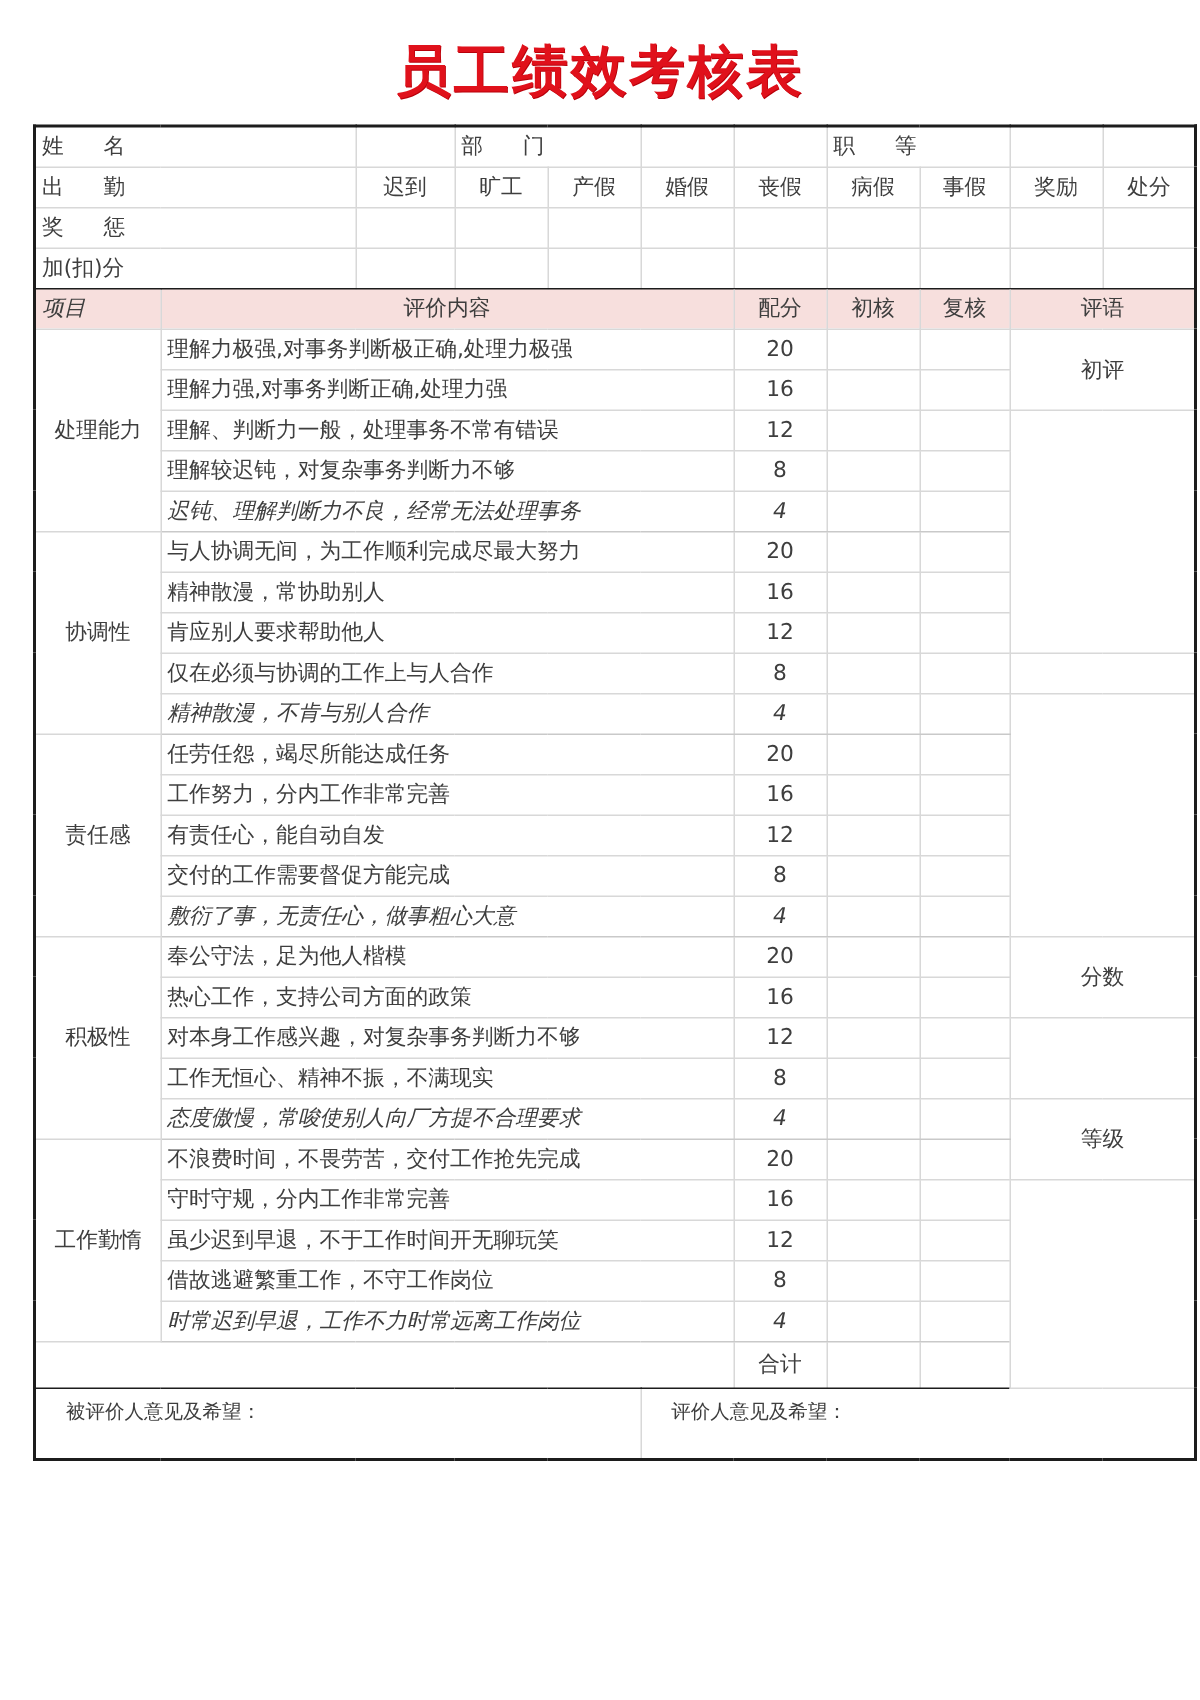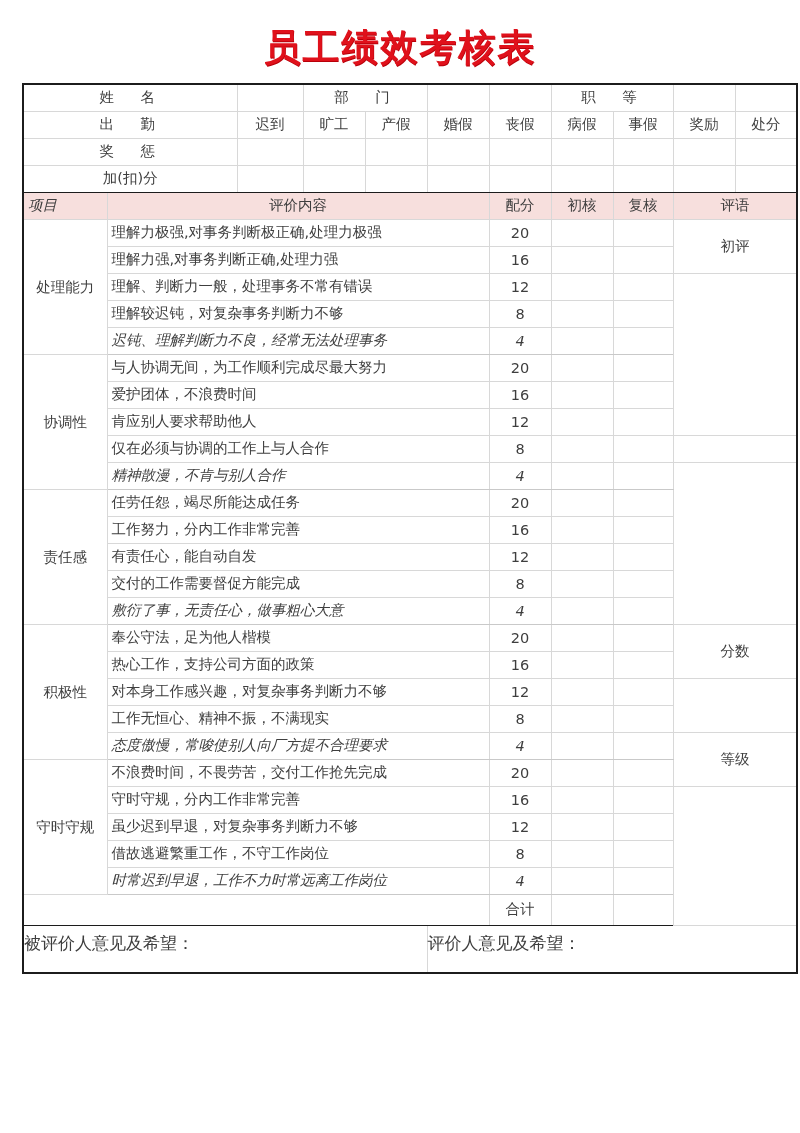--- a/index.html
+++ b/index.html
@@ -50,21 +50,20 @@
     height: 26px;
     vertical-align: middle;
     background: #ffffff;
   }
 
   
   .ctr { text-align: center; }
   .lft { text-align: left; padding-left: 8px; font-style: italic; }
 
   .hdr-label {
-    text-align: center;
     letter-spacing: 6px;
     padding-right: 0;
   }
 
   .thick-bottom { border-bottom: 1.5px solid #1c1c1c !important; }
 
   .band {
     background: #f7dfdd !important;
     font-size: 15px;
     color: #3a3a3a;
@@ -93,22 +92,22 @@
     margin-top: 36px;
   }
 
   .grp-sep { border-bottom: 1px solid #c9c9c9 !important; font-style: italic; }
 
   .total-row td { height: 30px; }
 
   .opinion td {
     height: 40px;
     text-align: left;
-    padding-left: 0;
-    font-size: 17px;
+    padding-left: 20px;
+    font-size: 13px;
     vertical-align: top;
     padding-top: 6px;
   }
 </style>
 </head>
 <body>
 
 <div class="page">
 
   <div class="title">员工绩效考核表</div>
@@ -223,21 +222,21 @@
       </tr>
 
       <tr>
         <td class="catcell" rowspan="5">协调性</td>
         <td class="desc" colspan="5">与人协调无间，为工作顺利完成尽最大努力</td>
         <td class="score">20</td>
         <td class="ctr"></td>
         <td class="ctr"></td>
       </tr>
       <tr>
-        <td class="desc" colspan="5">爱护团体，不浪费时间</td>
+        <td class="desc" colspan="5">精神散漫，常协助别人</td>
         <td class="score">16</td>
         <td class="ctr"></td>
         <td class="ctr"></td>
       </tr>
       <tr>
         <td class="desc" colspan="5">肯应别人要求帮助他人</td>
         <td class="score">12</td>
         <td class="ctr"></td>
         <td class="ctr"></td>
         <td class="remark" colspan="2" rowspan="2">复评</td>
@@ -317,35 +316,35 @@
       </tr>
       <tr>
         <td class="desc grp-sep" colspan="5">态度傲慢，常唆使别人向厂方提不合理要求</td>
         <td class="score grp-sep">4</td>
         <td class="ctr grp-sep"></td>
         <td class="ctr grp-sep"></td>
         <td class="remark" colspan="2" rowspan="2">等级</td>
       </tr>
 
       <tr>
-        <td class="catcell" rowspan="5">守时守规</td>
+        <td class="catcell" rowspan="5">工作勤惰</td>
         <td class="desc" colspan="5">不浪费时间，不畏劳苦，交付工作抢先完成</td>
         <td class="score">20</td>
         <td class="ctr"></td>
         <td class="ctr"></td>
       </tr>
       <tr>
         <td class="desc" colspan="5">守时守规，分内工作非常完善</td>
         <td class="score">16</td>
         <td class="ctr"></td>
         <td class="ctr"></td>
         <td class="remark" colspan="2" rowspan="5"></td>
       </tr>
       <tr>
-        <td class="desc" colspan="5">虽少迟到早退，对复杂事务判断力不够</td>
+        <td class="desc" colspan="5">虽少迟到早退，不于工作时间开无聊玩笑</td>
         <td class="score">12</td>
         <td class="ctr"></td>
         <td class="ctr"></td>
       </tr>
       <tr>
         <td class="desc" colspan="5">借故逃避繁重工作，不守工作岗位</td>
         <td class="score">8</td>
         <td class="ctr"></td>
         <td class="ctr"></td>
       </tr>

